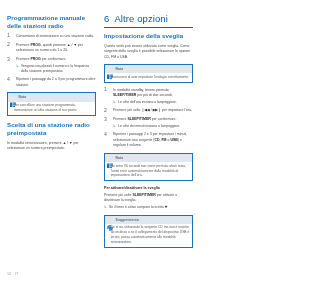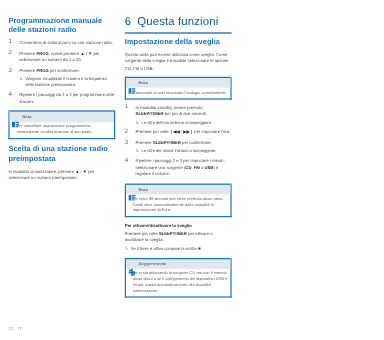--- a/index.html
+++ b/index.html
@@ -242,21 +242,21 @@
       <h2 class="sect">Scelta di una stazione radio preimpostata</h2>
 
       <p class="plain">In modalità sintonizzatore, premere <b>▲</b> / <b>▼</b> per selezionare un numero preimpostato.</p>
 
     </div>
 
     <div class="col col-right">
 
       <div class="chapter">
         <span class="chapter-num">6</span>
-        <span class="chapter-title">Questa funzioni</span>
+        <span class="chapter-title">Altre opzioni</span>
       </div>
       <div class="rule"></div>
 
       <h2 class="sect">Impostazione della sveglia</h2>
 
       <p class="intro">Questa unità può essere utilizzata come sveglia. Come sorgente della sveglia è possibile selezionare le opzioni CD, FM o USB.</p>
 
       <div class="box">
         <div class="box-head">
           <span class="box-icon">

